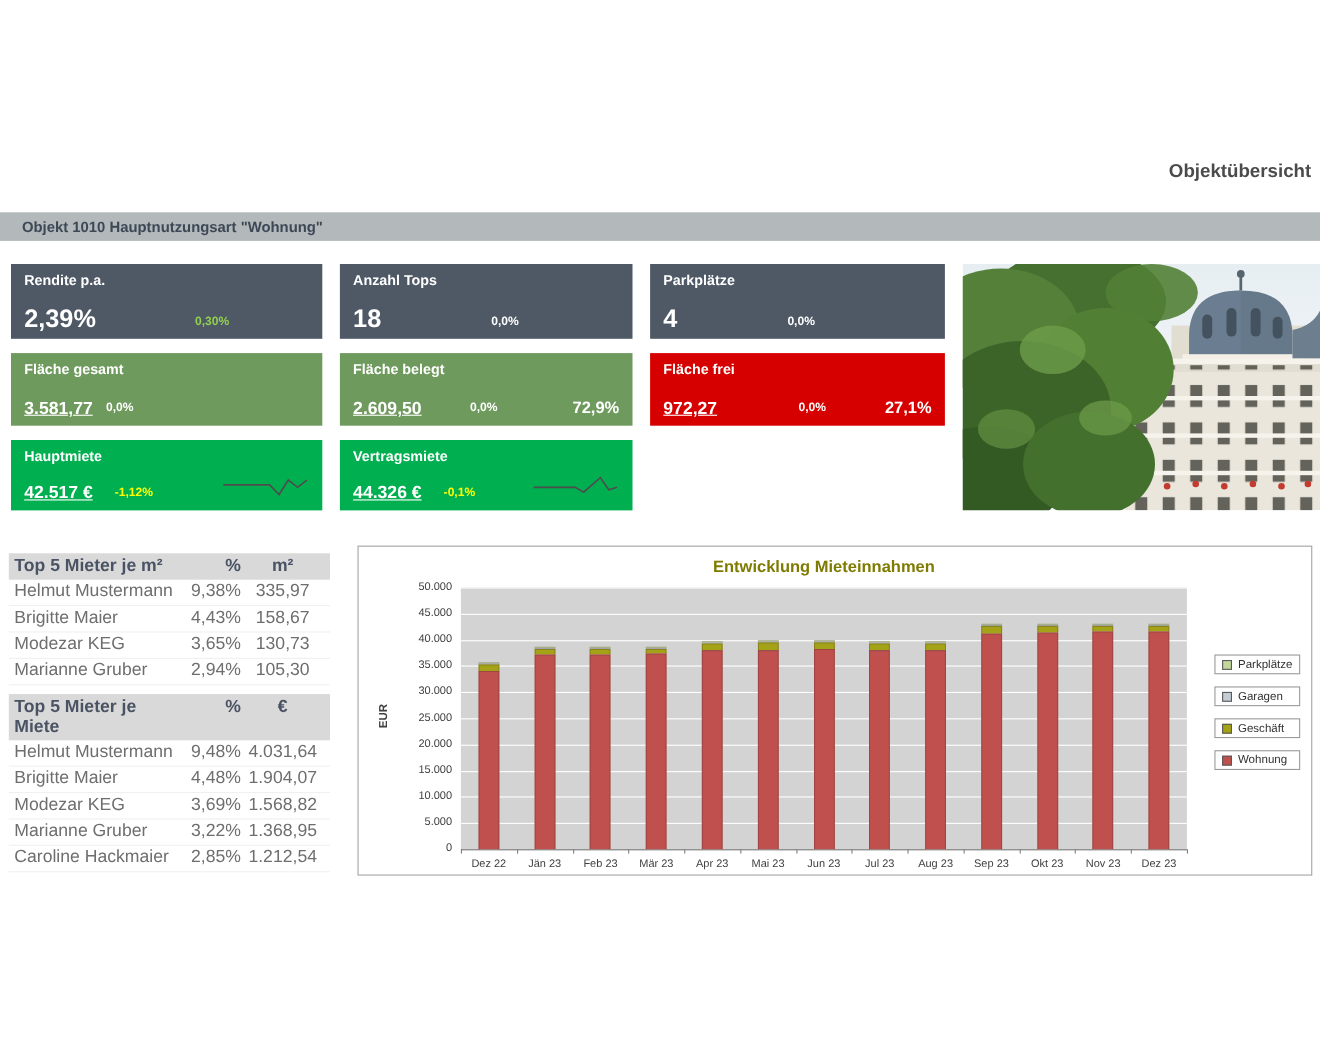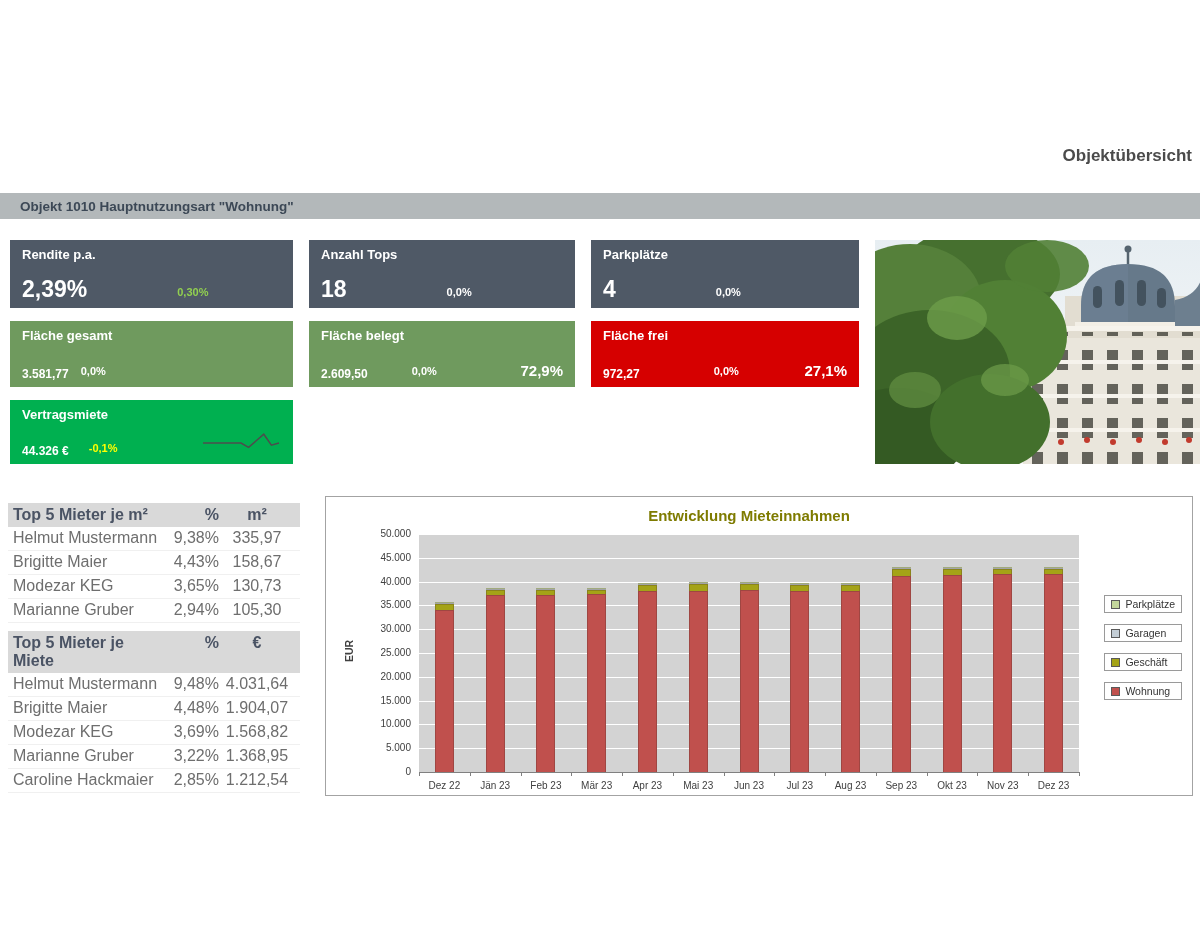--- a/index.html
+++ b/index.html
@@ -14,21 +14,21 @@
   .tiles{position:absolute;left:10px;top:240px;display:grid;
          grid-template-columns:283px 266px 268px 326px;
          grid-template-rows:68px 66px 64px;gap:13px 16px;}
   .tile{position:relative;color:#fff;padding:7px 12px;box-sizing:border-box;
         display:flex;flex-direction:column;}
   .bg-dark{background:#4f5966;} .bg-mgreen{background:#6f9a5e;}
   .bg-red{background:#d60000;} .bg-green{background:#00b050;}
   .t-label{font-size:13px;font-weight:bold;}
   .t-main{margin-top:auto;display:flex;align-items:flex-end;}
   .t-value{font-weight:bold;line-height:1;}
-  .v-lg{font-size:23px;text-align:right;} .v-md{font-size:12px;}
+  .v-lg{font-size:23px;text-align:right;} .v-md{font-size:16px;text-decoration:underline;}
   .t-delta{font-size:11px;font-weight:bold;margin-bottom:3px;white-space:nowrap;}
   .green-delta{color:#92d050;} .white-delta{color:#ffffff;} .yellow-delta{color:#ffff00;}
   .t-share{font-size:15px;font-weight:bold;margin-left:auto;margin-bottom:1px;}
   .ml12{margin-left:12px;}.ml20{margin-left:20px;}.ml44{margin-left:44px;}
   .ml74{margin-left:74px;}.ml90{margin-left:90px;}.ml100{margin-left:100px;}
   .spark{margin-left:auto;width:80px;height:30px;display:block;}
   .photo{grid-column:4;grid-row:1/4;overflow:hidden;}
   .photo svg{width:100%;height:100%;display:block;}
 
   
@@ -167,20 +167,30 @@
 
     <div class="tile bg-red">
       <div class="t-label">Fläche frei</div>
       <div class="t-main">
         <span class="t-value v-md">972,27</span>
         <span class="t-delta white-delta ml74">0,0%</span>
         <span class="t-share">27,1%</span>
       </div>
     </div>
 
+    <div class="tile bg-green">
+      <div class="t-label">Hauptmiete</div>
+      <div class="t-main">
+        <span class="t-value v-md">42.517 €</span>
+        <span class="t-delta yellow-delta ml20">-1,12%</span>
+        <svg class="spark" viewBox="0 0 80 30">
+            <polyline points="2,13.8 10.444444444444445,13.8 18.88888888888889,13.8 27.333333333333332,13.8 35.77777777777778,13.8 44.22222222222222,13.8 52.666666666666664,22.6 61.111111111111114,9.399999999999999 69.55555555555556,16 78,9.399999999999999" fill="none" stroke="#4d4d4d" stroke-width="1.5"></polyline>
+          </svg>
+      </div>
+    </div>
 
     <div class="tile bg-green">
       <div class="t-label">Vertragsmiete</div>
       <div class="t-main">
         <span class="t-value v-md">44.326 €</span>
         <span class="t-delta yellow-delta ml20">-0,1%</span>
         <svg class="spark" viewBox="0 0 80 30">
             <polyline points="2,16 9.600000000000001,16 17.200000000000003,16 24.8,16 32.400000000000006,16 40,16 47.6,20.4 55.199999999999996,13.8 62.800000000000004,7.199999999999999 70.4,18.2 78,16" fill="none" stroke="#4d4d4d" stroke-width="1.5"></polyline>
           </svg>
       </div>

